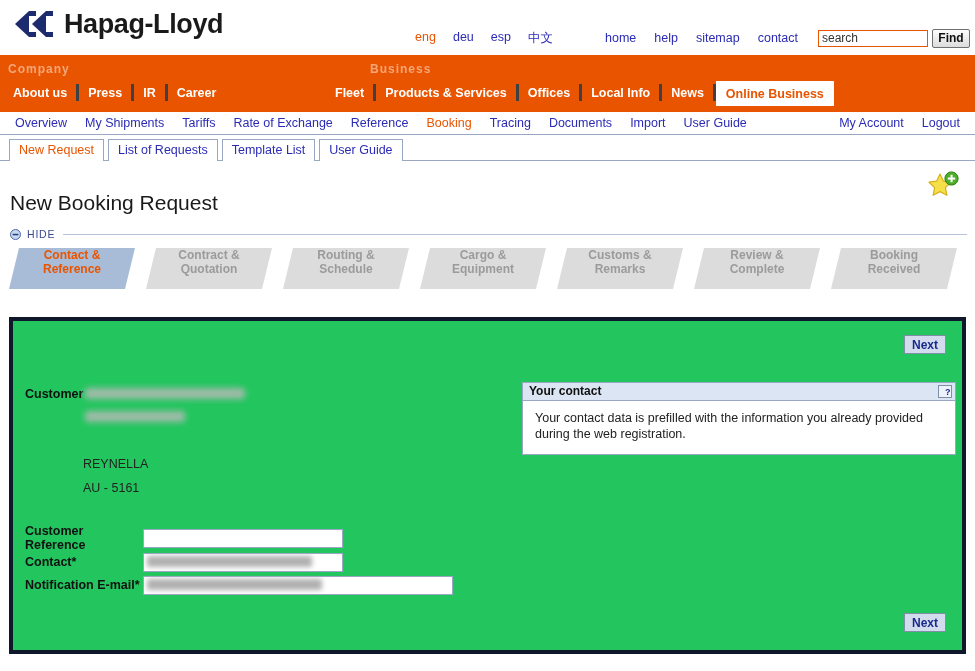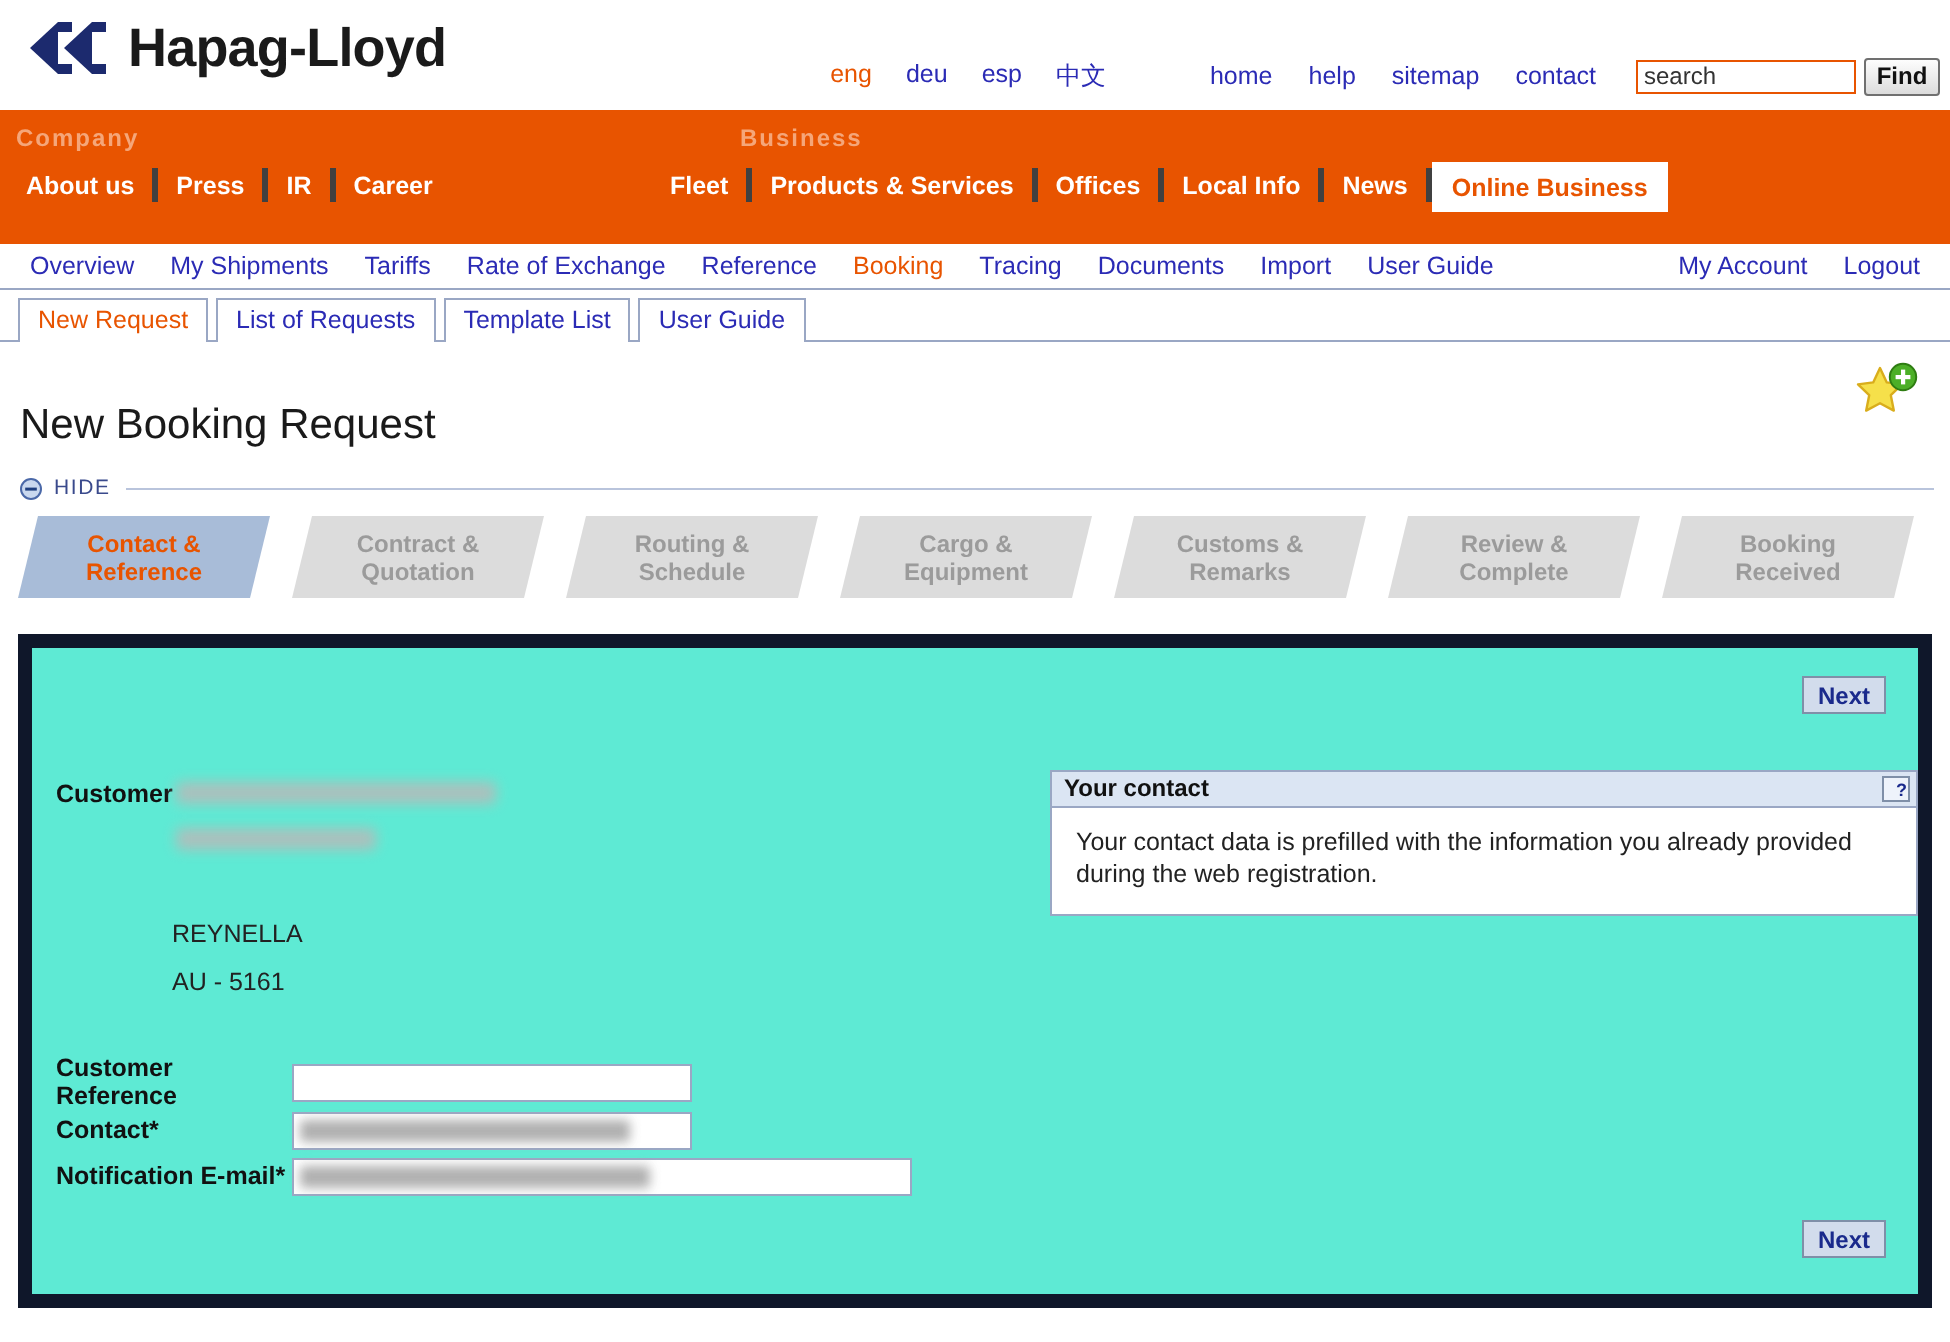--- a/index.html
+++ b/index.html
@@ -44,21 +44,21 @@
     width:38px; height:19px;
     background:linear-gradient(#fdfdfd,#dcdcdc);
     border:1px solid #707070; border-radius:2px;
     font-size:12px; font-weight:bold; color:#111;
     font-family:"Liberation Sans", sans-serif;
     line-height:16px; text-align:center; cursor:pointer; padding:0;
   }
 
   
   .orange-bar {
-    position:relative; height:67px; background:#e85400; color:#fff;
+    position:relative; height:57px; background:#e85400; color:#fff;
   }
   .cat-row { position:relative; height:26px; }
   .cat-label {
     position:absolute; top:7px; font-size:12px; font-weight:bold;
     letter-spacing:1px; color:#f5a679;
   }
   .cat-company { left:8px; }
   .cat-business { left:330px;padding-left:40px; }
   .nav-row { position:relative; height:25px; }
   .navgroup { position:absolute; top:0; display:flex; height:25px; }
@@ -116,32 +116,32 @@
   .hide-icon { width:11px; height:11px; flex:0 0 auto; }
   .hide-label { font-size:10.5px; color:#3a4a8c; letter-spacing:0.8px; margin-left:6px; }
   .hide-line { flex:1; height:1px; background:#b9c4dc; margin-left:8px; margin-right:8px; }
 
   
   .steps { position:relative; height:46px; margin-top:3px; padding-left:9px; }
   .step {
     position:absolute; top:0; height:41px; width:126px;
     font-size:12px; font-weight:bold; color:#9b9b9b;
     text-align:center; line-height:14px;
-    display:flex; flex-direction:column; justify-content:center;
+    display:flex; flex-direction:column; justify-content:flex-start;
     background:#dcdcdc;
     -webkit-clip-path: polygon(10px 0, 126px 0, 116px 41px, 0 41px);
     clip-path: polygon(10px 0, 126px 0, 116px 41px, 0 41px);
   }
   .step.active { background:#a8bcd8; color:#e85400; }
   .step .l1, .step .l2 { display:block; }
 
   
   .panel {
     position:absolute; left:9px; top:317px; width:957px; height:337px;
-    border:7px solid #0f172a; background:#5eead4;
+    border:4px solid #0f172a; background:#22c55e;
   }
   .next-btn {
     position:absolute; width:42px; height:19px;
     background:#d2dcec; border:1px solid #7f8fa8;
     font-size:12px; font-weight:bold; color:#1a2a8c;
     font-family:"Liberation Sans", sans-serif;
     line-height:16px; text-align:center; cursor:pointer; padding:0;
   }
   .next-top { right:16px; top:14px; }
   .next-bottom { right:16px; bottom:18px; }

